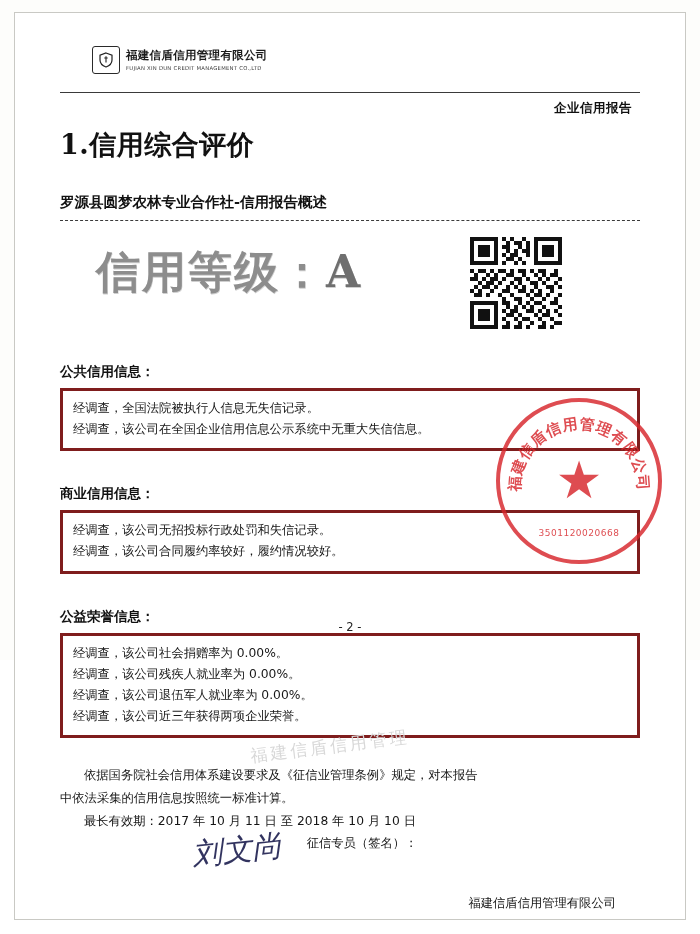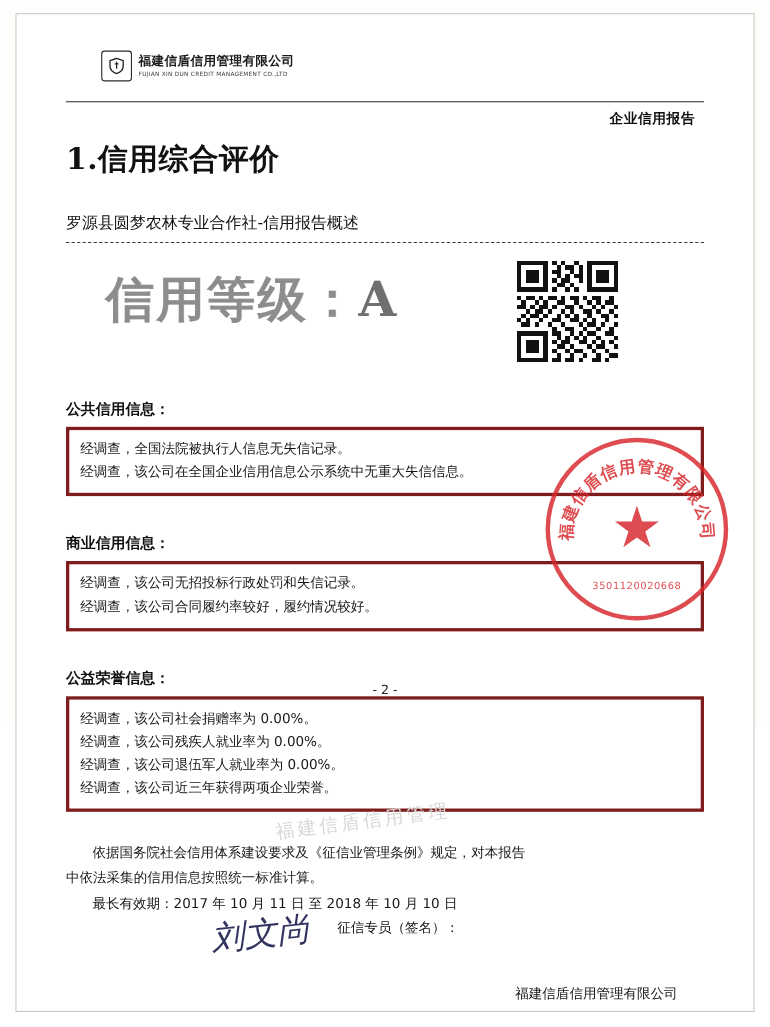--- a/index.html
+++ b/index.html
@@ -62,21 +62,21 @@
     margin-top:34px;
     font-size:27px;
     font-weight:bold;
     color:#111;
     letter-spacing:.5px;
     font-family:"DejaVu Serif", serif;
   }
   .sub-title{
     margin-top:30px;
     font-size:14.5px;
-    font-weight:normal;
+    font-weight:bold;
     color:#111;
   }
   .dashrule{
     margin-top:8px;
     border-top:1.5px dashed #3b3b3b;
     height:0;
   }
   
   .grade-row{
     margin-top:16px;

